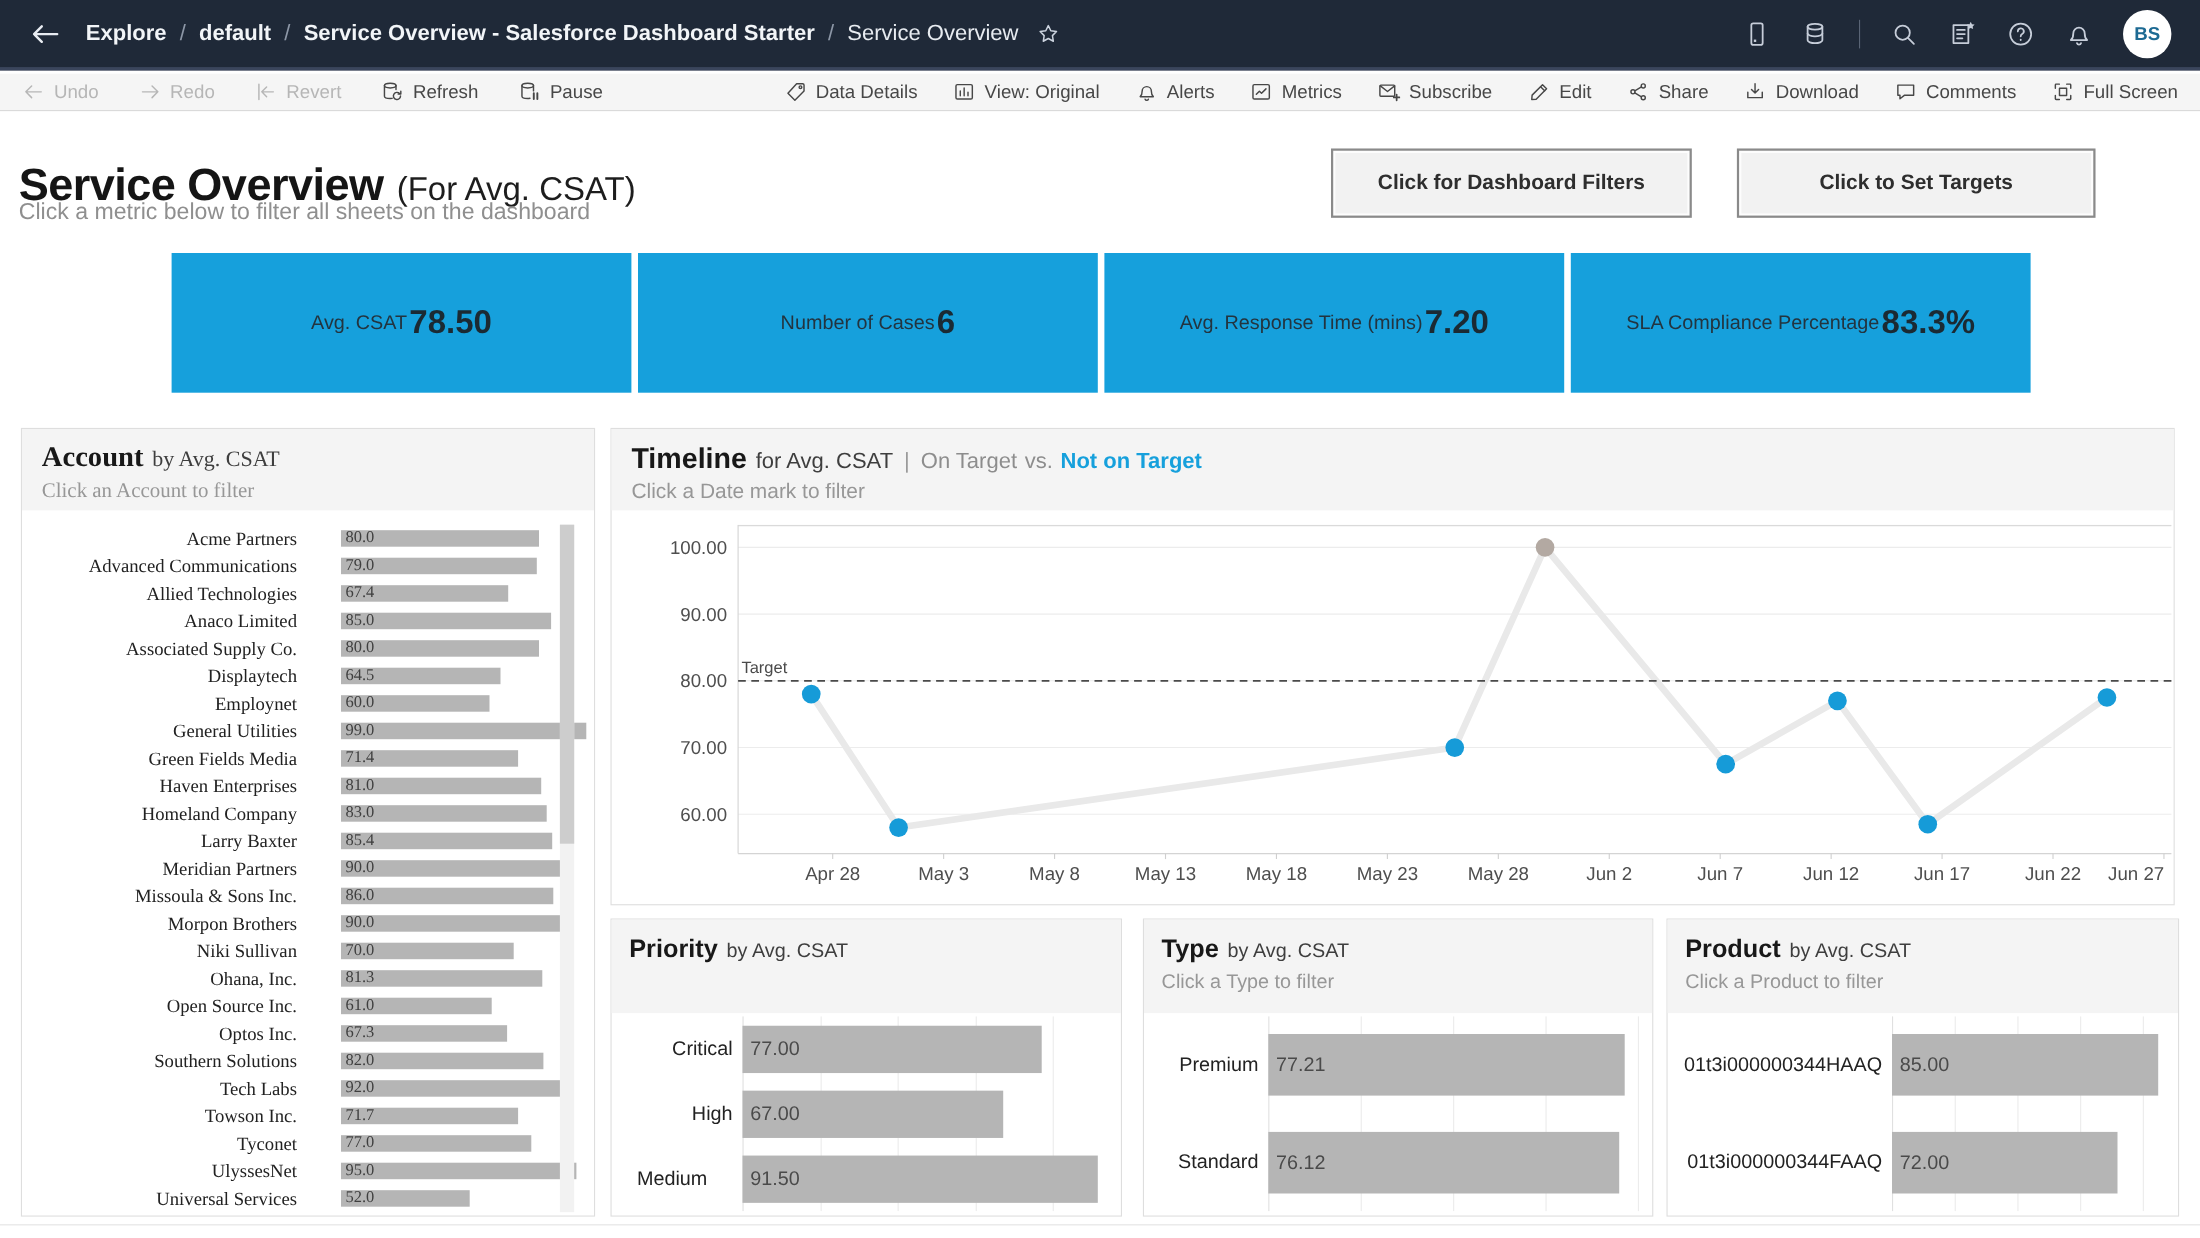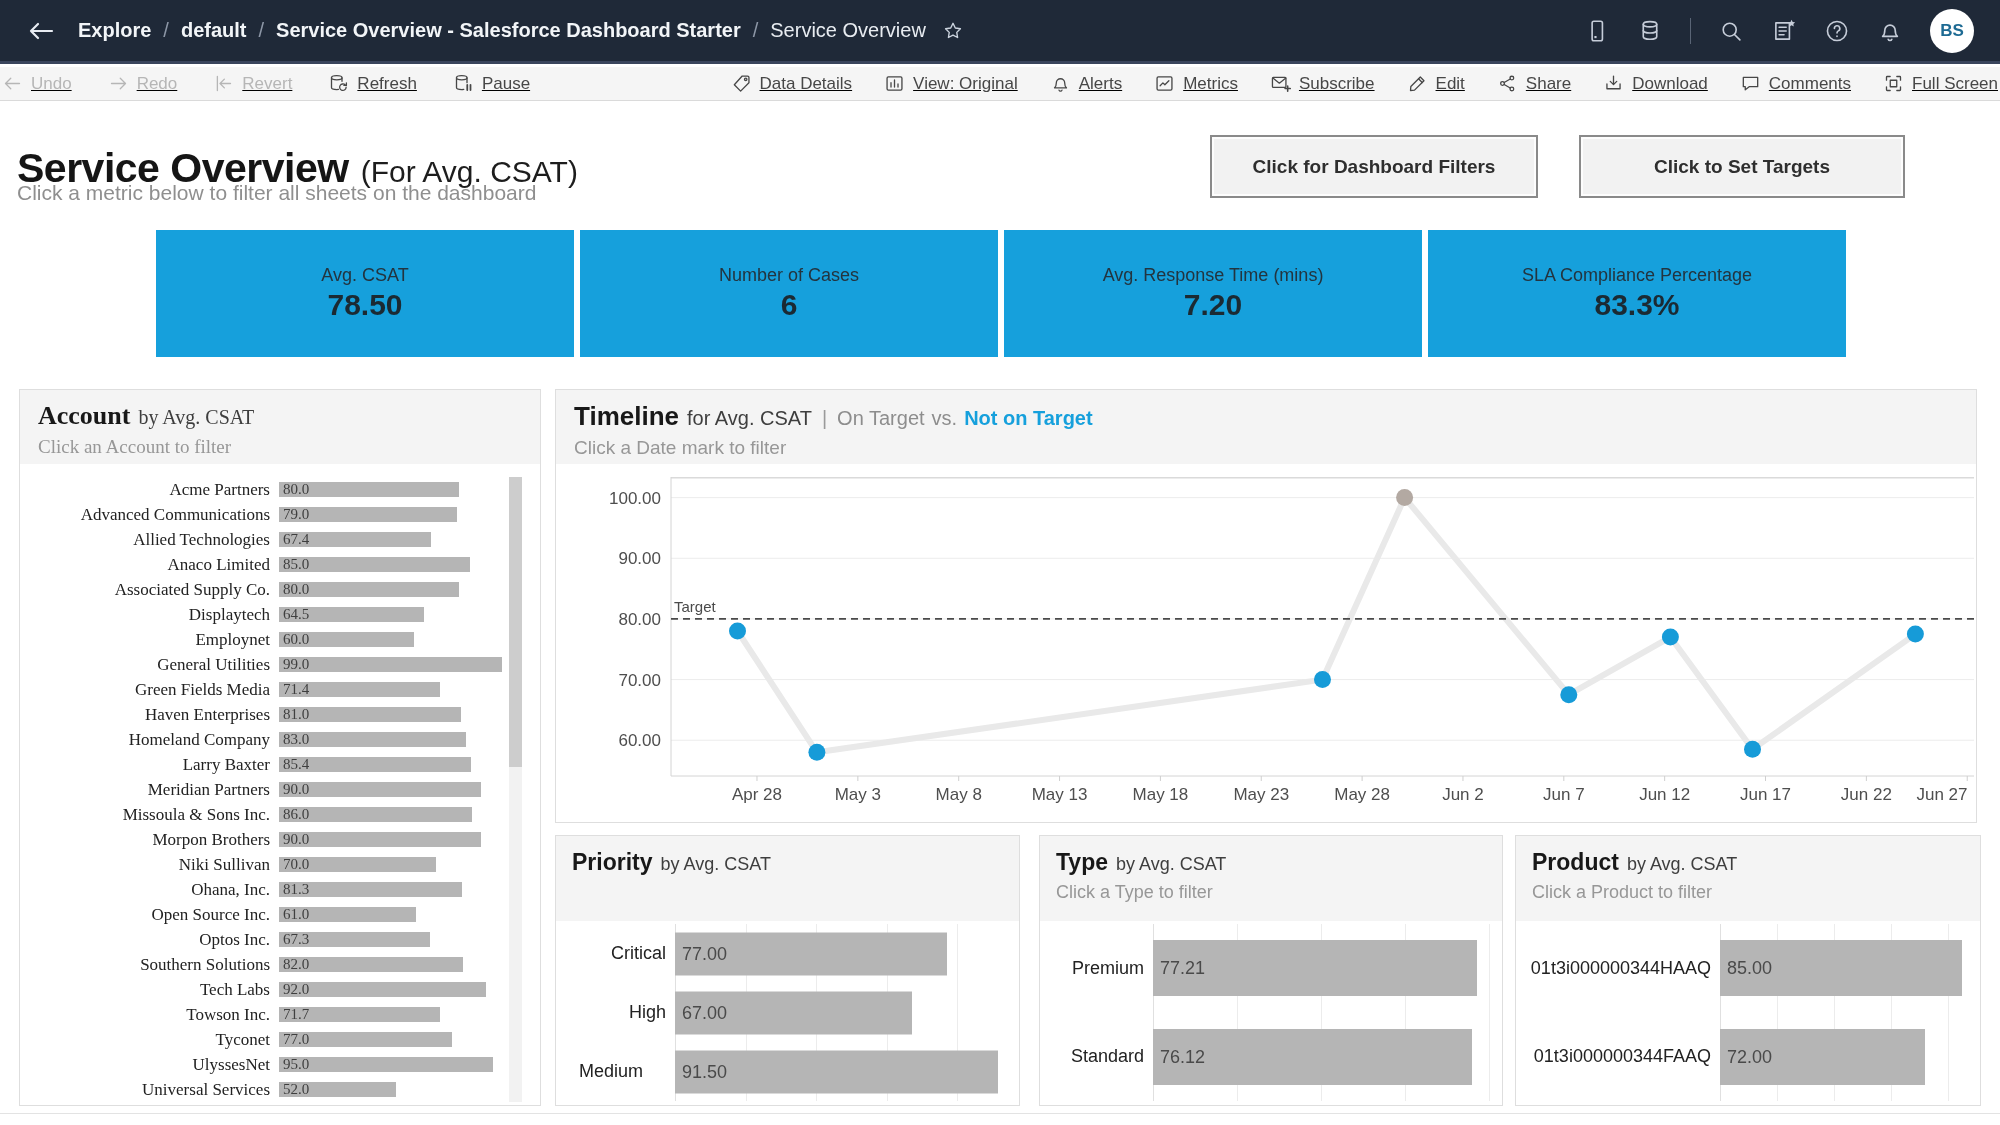--- a/index.html
+++ b/index.html
@@ -21,42 +21,42 @@
   .topbar-right{margin-left:auto;display:flex;align-items:center;gap:27px;color:#c6cdd9;}
   .top-icon{display:flex;cursor:pointer;}
   .top-icon svg{width:26px;height:26px;}
   .tb-divider{width:1px;height:26px;background:#59impression647;background:#596475;}
   .avatar{width:44px;height:44px;border-radius:50%;background:#fff;color:#1d6a93;font-weight:700;font-size:17px;
     display:flex;align-items:center;justify-content:center;cursor:pointer;}
 
   
   .toolbar{position:absolute;left:0;top:67px;width:2000px;height:34px;background:var(--toolbar-bg,#f5f5f5);
     border-bottom:1px solid #dadada;display:flex;align-items:center;justify-content:space-between;
-    padding:0 2px;box-sizing:border-box;text-decoration:underline;}
+    padding:0 20px;box-sizing:border-box;}
   .tb-group{display:flex;align-items:center;gap:36px;}
   .tb-group.right{gap:32px;}
   .tb-item{display:flex;align-items:center;gap:8px;font-size:17px;color:var(--toolbar-text,#474747);cursor:pointer;white-space:nowrap;}
   .tb-item.disabled{color:var(--toolbar-disabled,#b6b6b6);cursor:default;}
   .tb-item .icon{display:flex;}
   .tb-item .icon svg{width:21px;height:21px;}
 
   
   .page-title{position:absolute;left:17px;top:124px;display:flex;align-items:baseline;white-space:nowrap;}
   .page-title .main{font-size:41px;font-weight:700;color:#151515;letter-spacing:-.5px;}
   .page-title .suffix{font-size:30px;font-weight:400;color:#1d1d1d;margin-left:12px;}
   .page-subtitle{position:absolute;left:17px;top:181px;font-size:21px;color:#8f8f8f;}
   .dash-btn{position:absolute;top:135px;height:63px;background:#f2f2f2;border:2px solid #8a8a8a;box-shadow:inset 0 0 0 2px #fdfdfd;
     display:flex;align-items:center;justify-content:center;font-size:19px;font-weight:700;color:#2e2e2e;
     box-sizing:border-box;cursor:pointer;}
   #filters-btn{left:1210px;width:328px;}
   #targets-btn{left:1579px;width:326px;}
 
   
   .kpi-row{position:absolute;left:156px;top:230px;width:1690px;height:127px;display:flex;gap:6px;}
-  .kpi{flex:1;background:var(--accent-blue,#16a0dc);display:flex;flex-direction:column;align-items:center;justify-content:center;gap:2px;cursor:pointer;text-align:right;}
+  .kpi{flex:1;background:var(--accent-blue,#16a0dc);display:flex;align-items:center;justify-content:center;gap:2px;cursor:pointer;text-align:right;}
   .kpi .lbl{font-size:18px;color:#23343f;}
   .kpi .val{font-size:30px;font-weight:700;color:#1b2a33;}
 
   
   .panel{position:absolute;background:#fff;border:1px solid var(--panel-border,#dedede);box-sizing:border-box;}
   #account-panel{left:19px;top:389px;width:522px;height:717px;font-family:Liberation Serif, serif;}
   #timeline-panel{left:555px;top:389px;width:1422px;height:434px;}
   #priority-panel{left:555px;top:835px;width:465px;height:271px;}
   #type-panel{left:1039px;top:835px;width:464px;height:271px;}
   #product-panel{left:1515px;top:835px;width:466px;height:271px;}
@@ -72,21 +72,21 @@
   .band-pipe{color:#9a9a9a;margin:0 10px;font-size:20px;}
   .band-on{color:#8d8d8d;font-size:20px;}
   .band-vs{color:#8d8d8d;font-size:20px;margin:0 7px;}
   .band-not{color:var(--accent-blue,#16a0dc);font-size:20px;font-weight:700;cursor:pointer;}
 
   
   .account-list{position:absolute;left:0;top:87px;width:100%;}
   .acc-row{display:flex;align-items:center;height:25px;cursor:pointer;}
   .acc-label{width:259px;box-sizing:border-box;padding-right:9px;text-align:right;font-size:17px;color:#222;flex:none;
     white-space:nowrap;overflow:hidden;}
-  .acc-barwrap{position:relative;flex:1;height:25px;}
+  .acc-barwrap{position:relative;flex:1;height:25px;margin-left:31px;}
   .acc-bar{position:absolute;left:0;top:5px;height:15px;background:var(--bar-gray,#b5b5b5);}
   .acc-val{position:absolute;left:4px;top:0;line-height:25px;font-size:15px;color:#3f3f3f;}
   .acc-scroll{position:absolute;left:489px;top:87px;width:13px;height:625px;background:#f2f2f2;}
   .acc-thumb{position:absolute;left:0;top:0;width:13px;height:290px;background:#cdcdcd;cursor:pointer;}
 
   
   .bp-chart{position:absolute;left:0;top:88px;right:0;bottom:4px;}
   .bp-row{display:flex;align-items:center;position:relative;cursor:pointer;}
   .bp-label{box-sizing:border-box;padding-right:9px;text-align:right;font-size:18px;color:#222;flex:none;white-space:nowrap;}
   .bp-barwrap{position:relative;flex:1;height:100%;}

